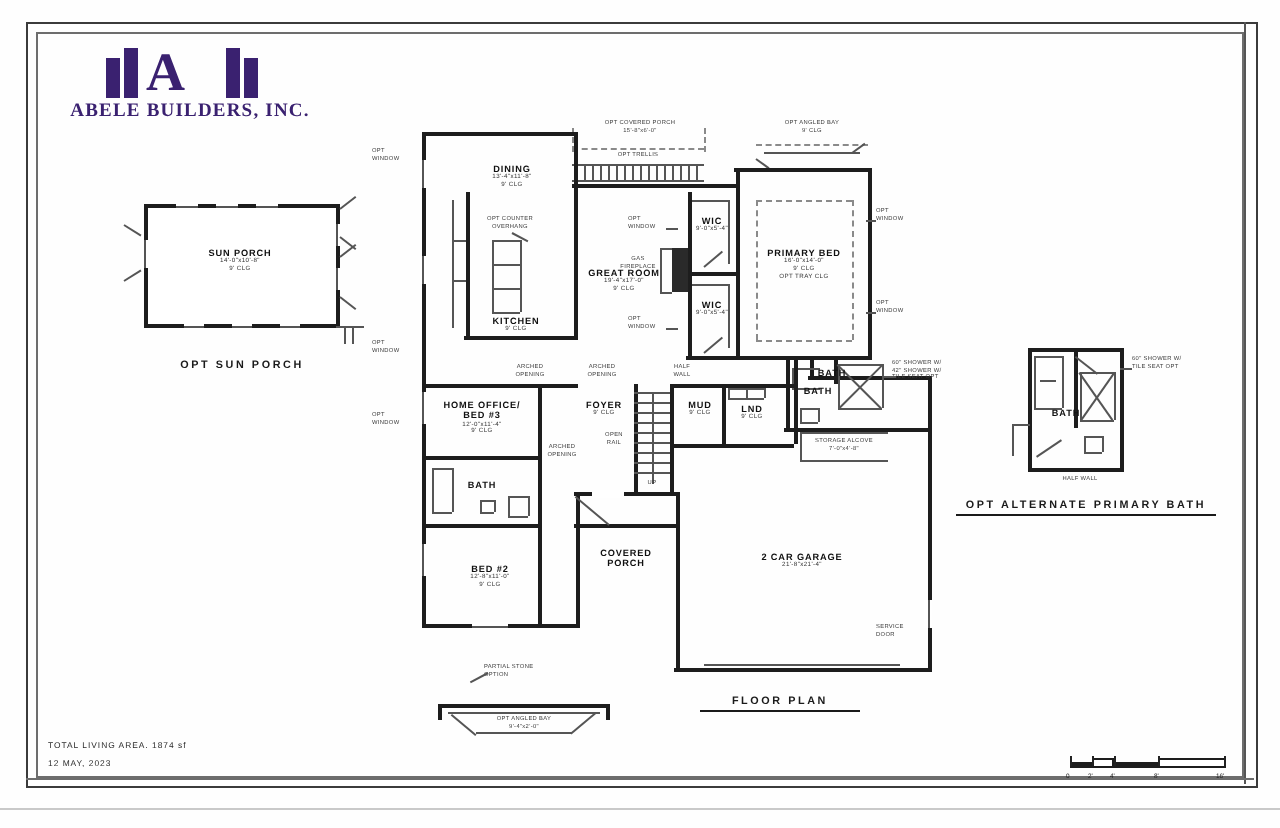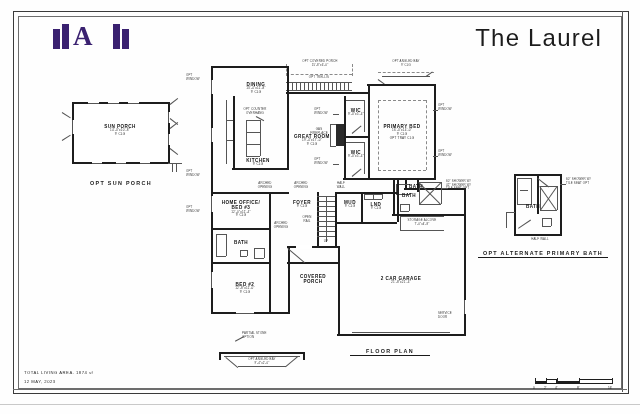--- a/index.html
+++ b/index.html
@@ -82,23 +82,23 @@
   <div class="frame-right1"></div>
 
   <div class="logo-wrap">
     <div class="logo-mark">
       <div class="col c1"></div>
         <div class="col c2"></div>
       <div class="logo-A">A</div>
       <div class="col c3"></div>
         <div class="col c4"></div>
     </div>
+    <div class="logo-text">ABELE BUILDERS, INC.</div>
   </div>
 
-  <div class="plan-title">The Laurel</div>
 
   <div>
     <div class="fill" style="left:72px;top:102px;width:96px;height:62px;"></div>
     <div class="wall h" style="left:72px;top:102px;width:98px;"></div>
     <div class="wall h" style="left:72px;top:162px;width:98px;"></div>
     <div class="wall v" style="left:72px;top:102px;height:62px;"></div>
     <div class="wall v" style="left:167.6px;top:102px;height:62px;"></div>
 
     <div class="fill" style="left:88px;top:101px;width:11px;height:4px;"></div>
     <div class="thin h" style="left:88px;top:103px;width:11px;"></div>

